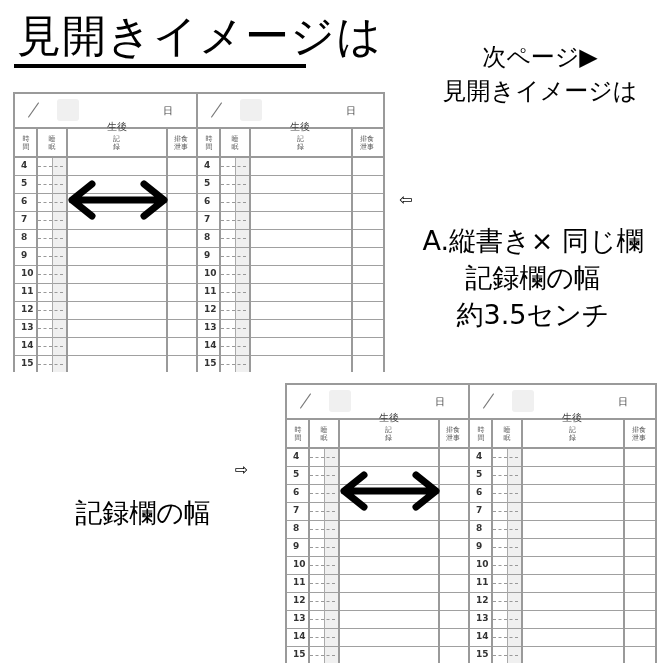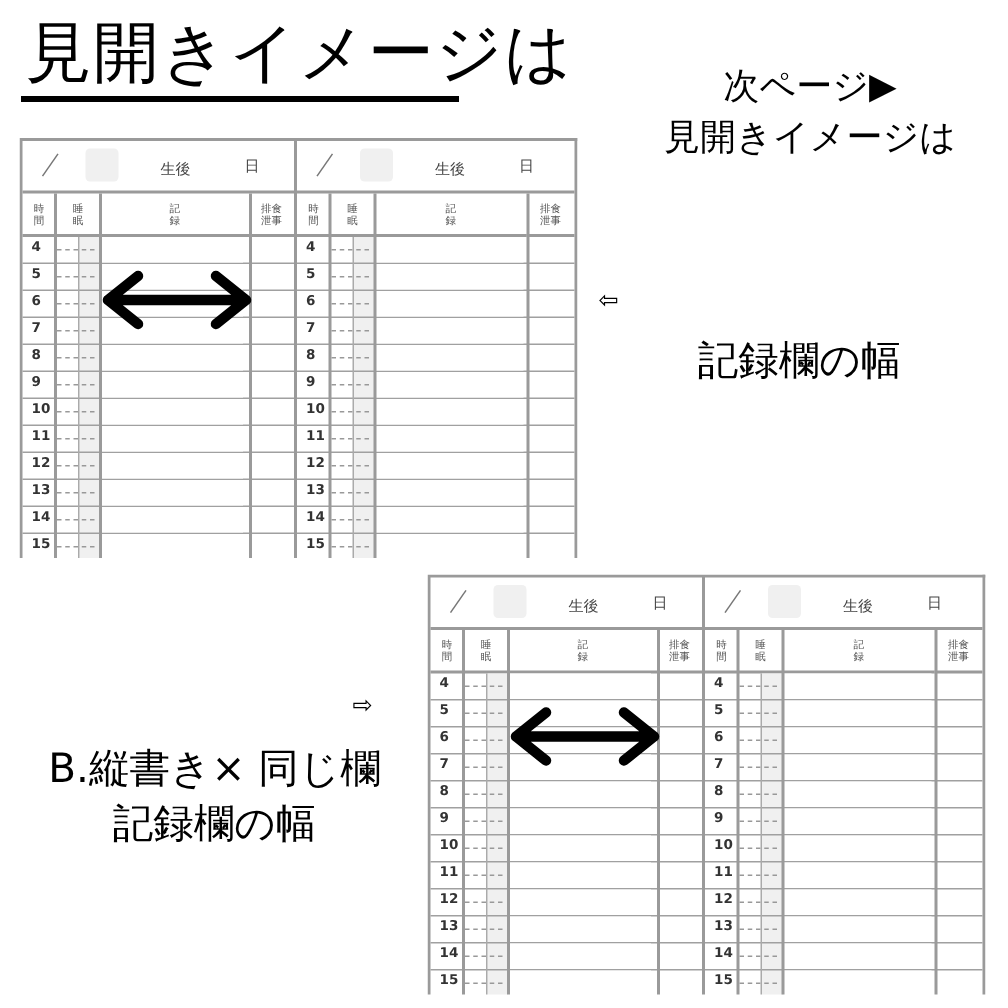--- a/index.html
+++ b/index.html
@@ -13,21 +13,21 @@
   .hint-arrow{position:absolute;font-size:16px;line-height:16px;}
   .sheet{position:absolute;width:372px;height:280px;overflow:hidden;}
   .sheet-a{left:13px;top:92px;}
   .sheet-b{left:285px;top:383px;}
   .page{position:absolute;top:0;width:185px;height:290px;border:2px solid #9a9a9a;box-sizing:border-box;background:#fff;}
   .page.p1{left:0;}
   .page.p2{left:185px;border-left:0;width:187px;}
   .hdr{position:absolute;left:0;right:0;top:0;height:33px;border-bottom:2px solid #9a9a9a;font-size:10px;color:#444;}
   .slash{position:absolute;left:18px;top:7px;width:1px;height:18px;background:#777;transform:rotate(35deg);}
   .box{position:absolute;left:42px;top:5px;width:22px;height:22px;background:#f0f0f0;border-radius:3px;}
-  .seigo{position:absolute;left:92px;top:12px;}
+  .seigo{position:absolute;left:92px;top:26px;}
   .nichi{position:absolute;left:148px;top:10px;}
   .colhdr{position:absolute;top:35px;height:29px;border-bottom:2px solid #9a9a9a;box-sizing:border-box;font-size:7px;color:#555;text-align:center;line-height:8px;}
   .vline{position:absolute;top:35px;bottom:0;width:2px;background:#9a9a9a;}
   .shade{position:absolute;top:64px;bottom:0;background:#f0f0f0;}
   .rows{position:absolute;left:0;right:0;top:64px;}
   .row{position:relative;height:18px;border-bottom:1px solid #a0a0a0;box-sizing:border-box;}
   .row .hour{position:absolute;left:6px;top:2px;font-size:9px;color:#333;font-weight:bold;}
   .row .dash{position:absolute;left:23px;width:25px;top:8px;border-top:1px dashed #999;}
   .row .dashcover{position:absolute;left:50px;right:0;top:0;bottom:0;}
   .dbl-arrow{position:absolute;}
@@ -206,21 +206,23 @@
         </div>
       </div>
     <div class="vline" style="left:21px;"></div>
     <div class="vline" style="left:51px;"></div>
     <div class="vline" style="left:37px;top:64px;width:1px;background:#aaa;"></div>
     <div class="vline" style="left:153px;"></div>
     </div>
   </div>
 <div class="hint-arrow" style="left:399px;top:192px;">⇦</div>
 <div class="caption cap-a">
+  <div>A.縦書き× 同じ欄</div>
   <div>記録欄の幅</div>
+  <div>約3.5センチ</div>
 </div>
 
 <div class="sheet sheet-b" id="sheetB">
     <div class="page p1">
     <div class="hdr">
       <div class="slash"></div>
       <div class="box"></div>
       <span class="seigo">生後</span>
       <span class="nichi">日</span>
     </div>
@@ -379,21 +381,20 @@
         </div>
       </div>
     <div class="vline" style="left:21px;"></div>
     <div class="vline" style="left:51px;"></div>
     <div class="vline" style="left:37px;top:64px;width:1px;background:#aaa;"></div>
     <div class="vline" style="left:153px;"></div>
     </div>
   </div>
 <div class="hint-arrow" style="left:235px;top:462px;">⇨</div>
 <div class="caption cap-b">
-  <div>B.縦書き× 同じ欄</div>
   <div>記録欄の幅</div>
 </div>
 
 <svg class="dbl-arrow" style="left:66px;top:178px;" width="104" height="44">
   <path d="M6 22 H98 M26 6 L6 22 L26 38 M78 6 L98 22 L78 38" stroke="#000" stroke-width="7" fill="none" stroke-linecap="round" stroke-linejoin="round"></path>
 </svg>
 <svg class="dbl-arrow" style="left:338px;top:469px;" width="104" height="44">
   <path d="M6 22 H98 M26 6 L6 22 L26 38 M78 6 L98 22 L78 38" stroke="#000" stroke-width="7" fill="none" stroke-linecap="round" stroke-linejoin="round"></path>
 </svg>
 

